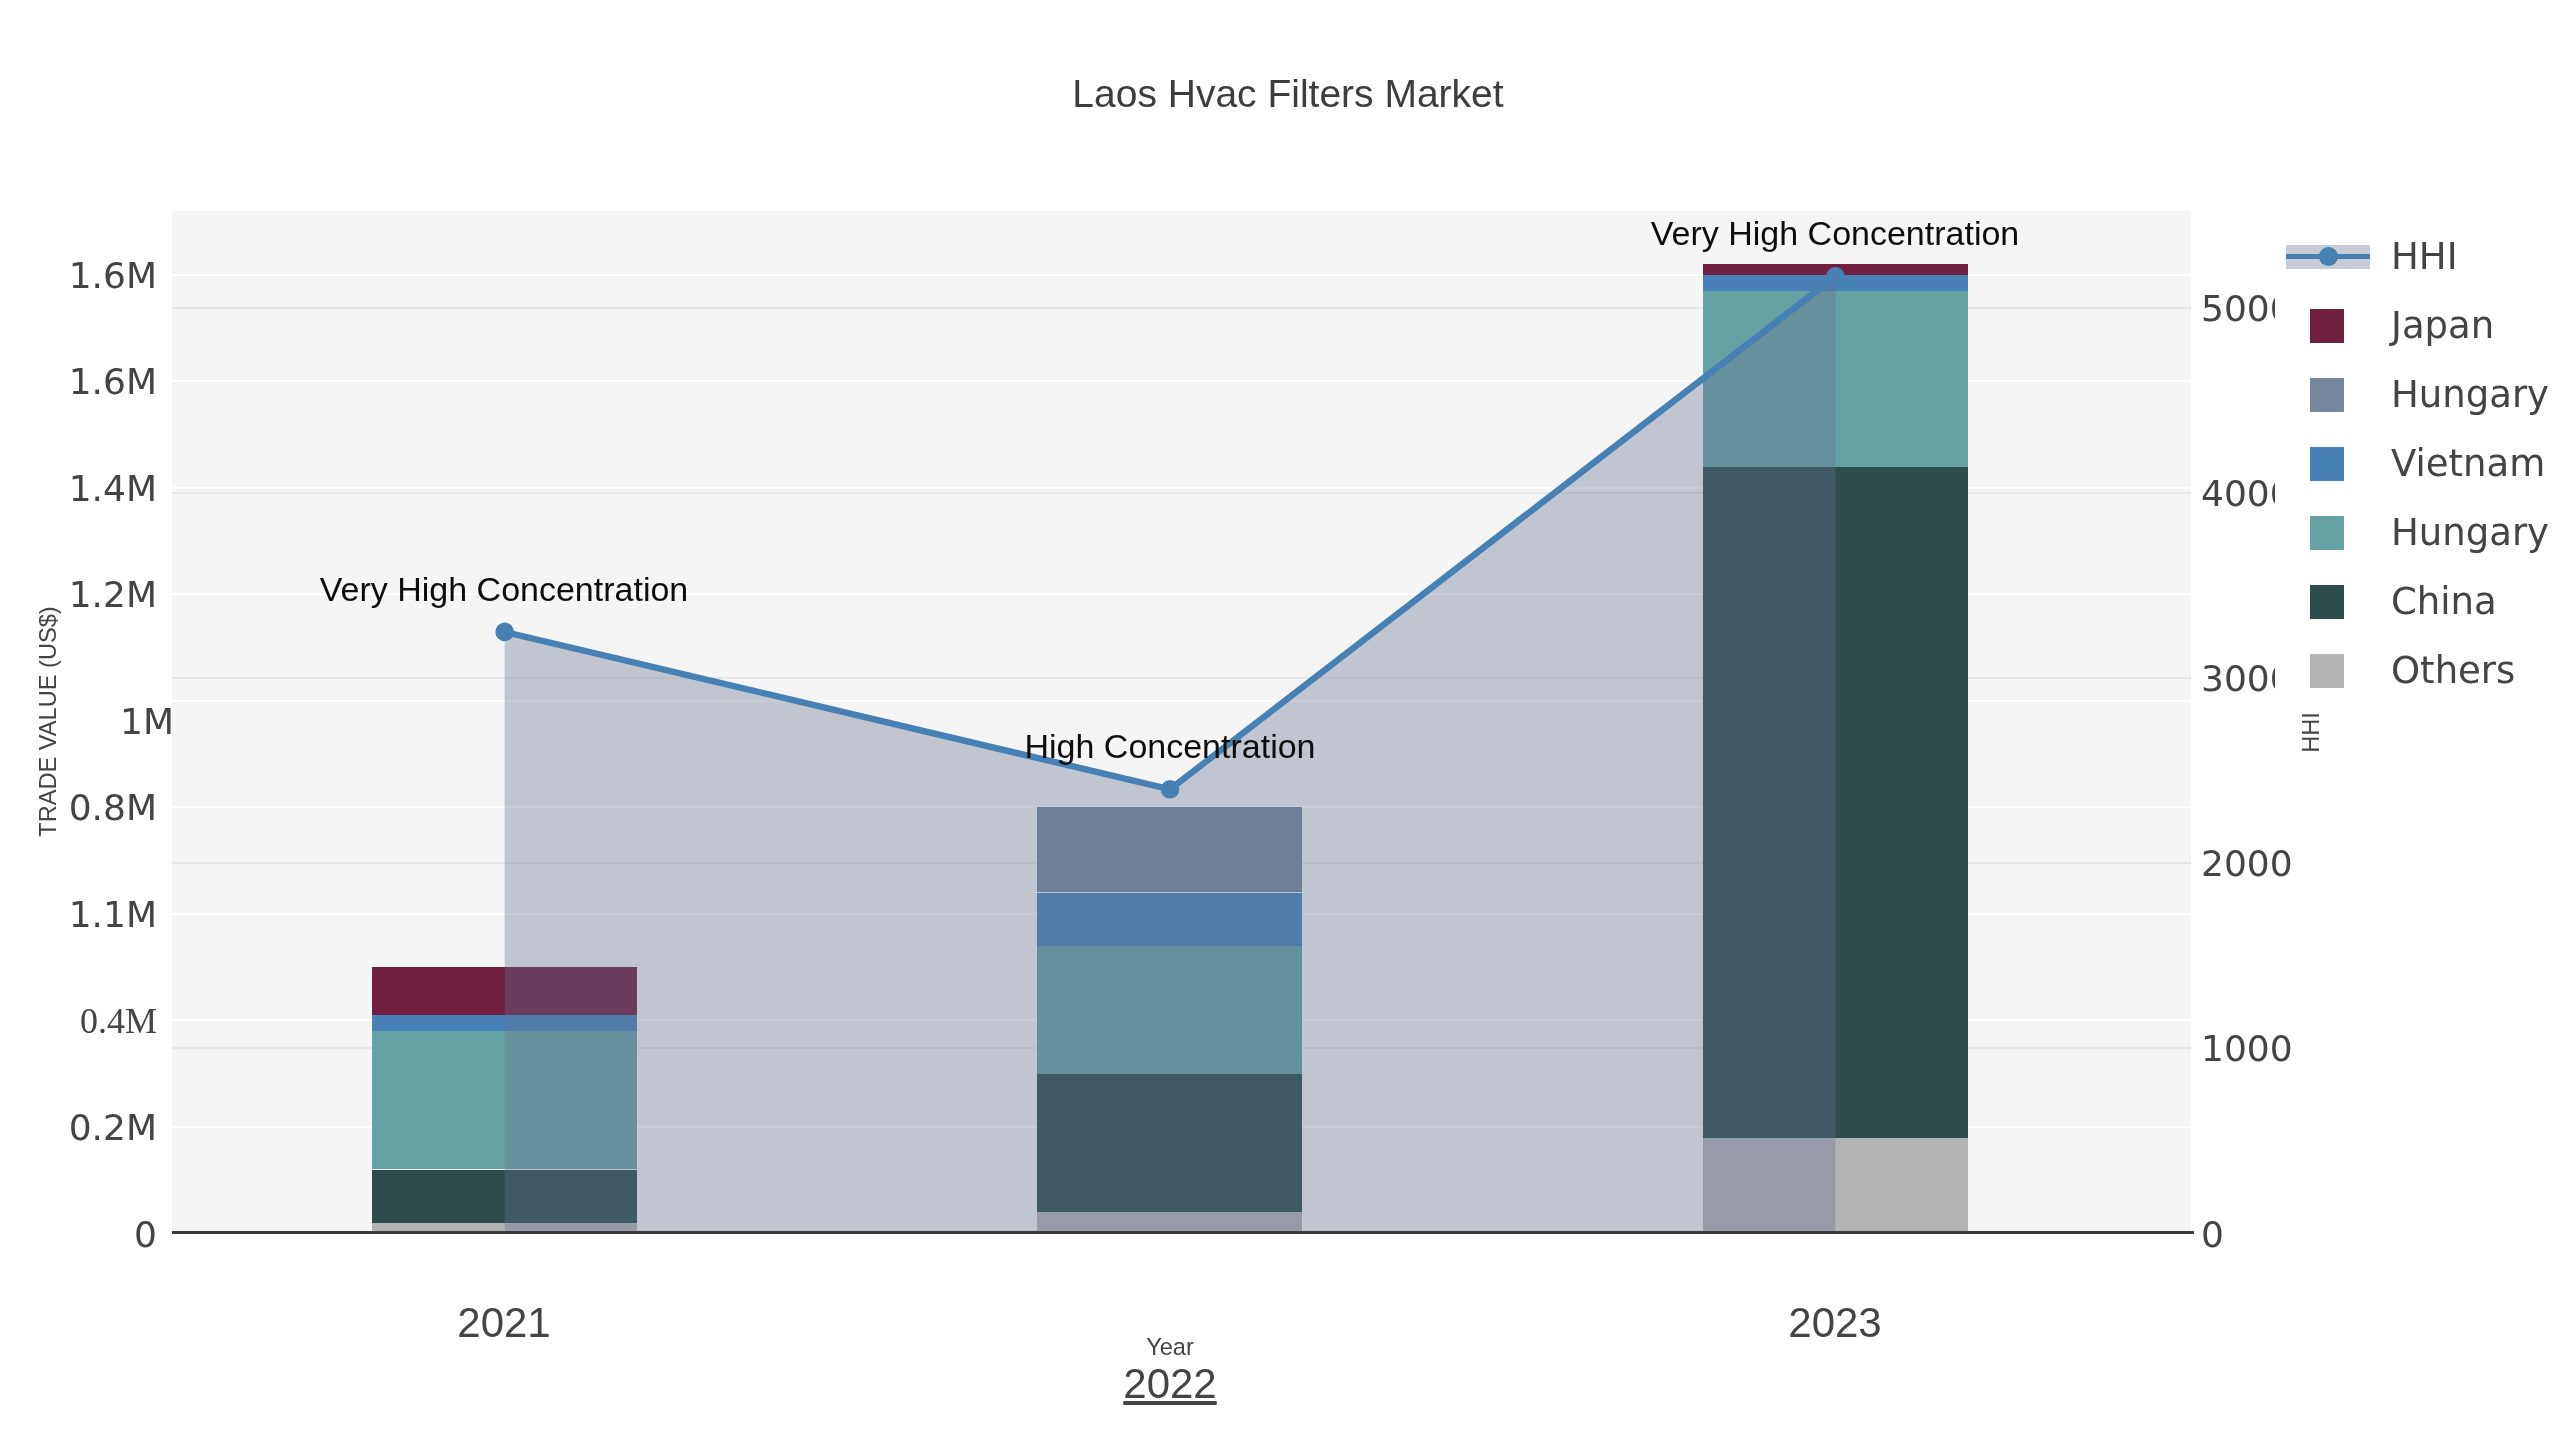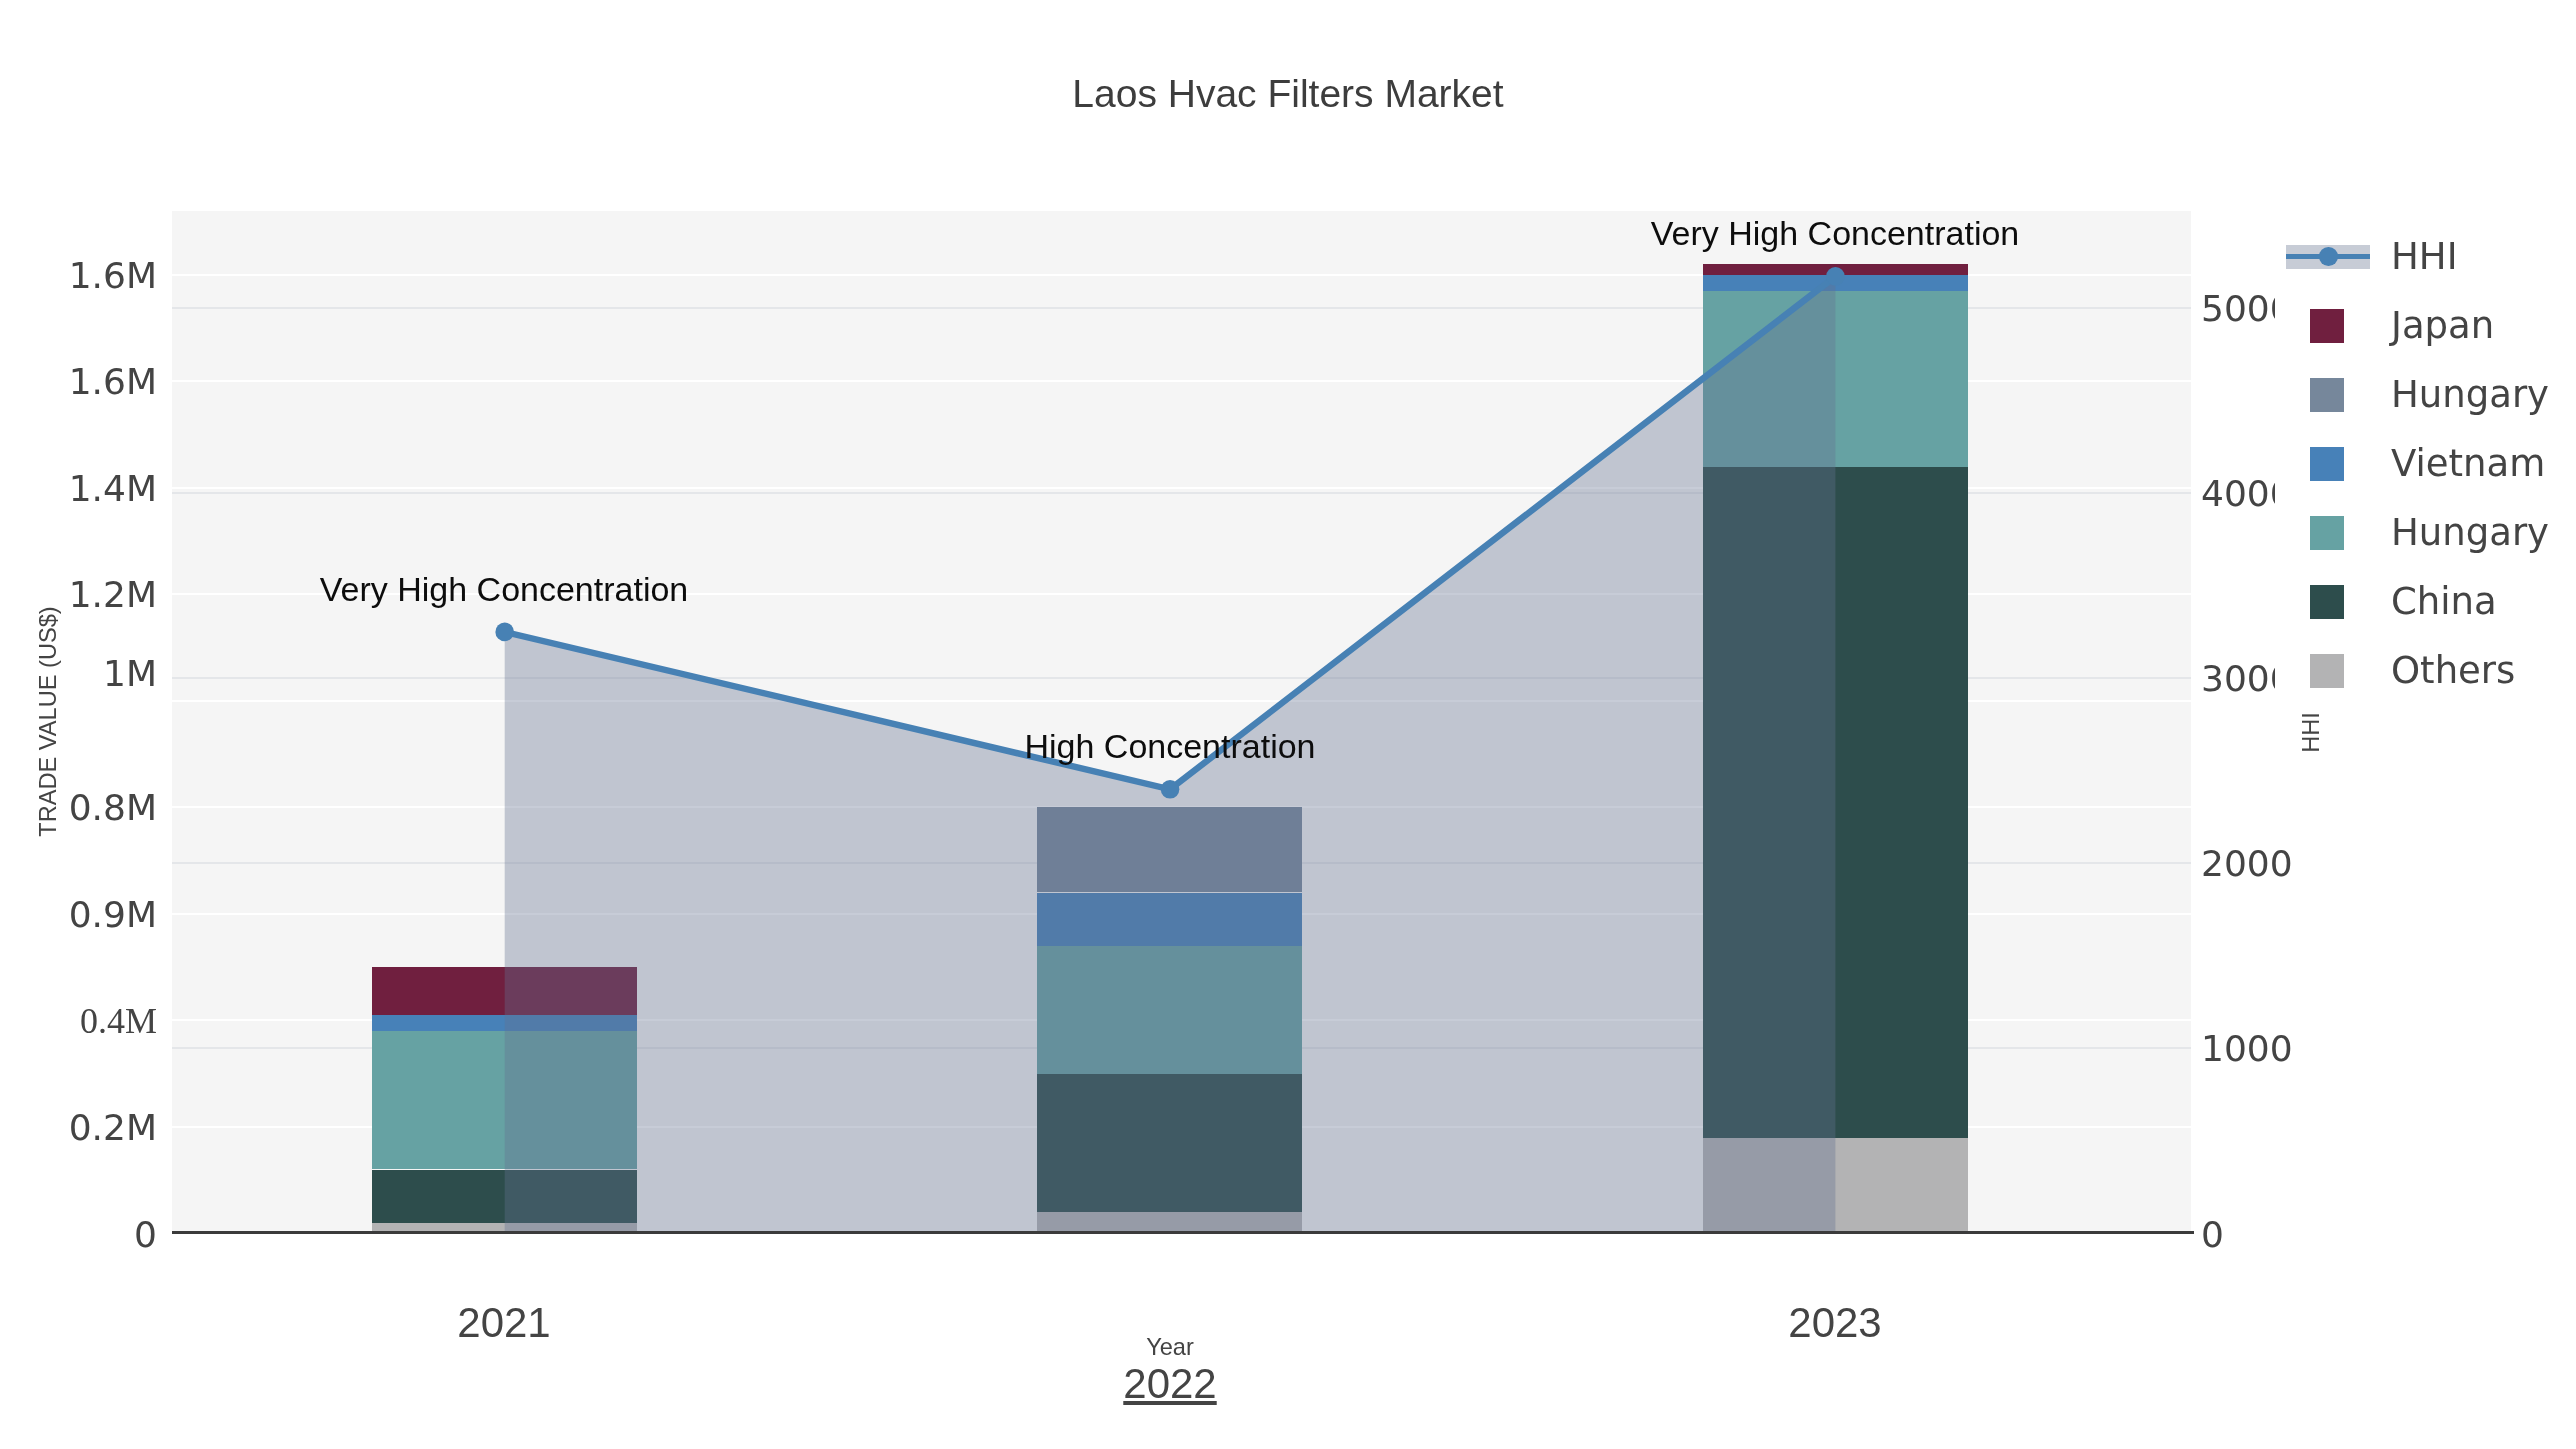--- a/index.html
+++ b/index.html
@@ -78,23 +78,23 @@
       <circle cx="2325" cy="91.00400000000013" r="13" fill="#4781b4"></circle>
     </svg>
   <div id="axis-line" class="abs"></div>
 
   <div class="title" style="top:72px;">Laos Hvac Filters Market</div>
 
   <div id="ytick-left-layer">
       <div class="ytickL" style="top: 1234px;">0</div>
       <div class="ytickL" style="top: 1127px;">0.2M</div>
       <div class="ytickL" style="top: 1021px; font-family: Liberation Serif, serif;">0.4M</div>
-      <div class="ytickL" style="top: 914px;">0.9M</div>
+      <div class="ytickL" style="top: 914px;">1.1M</div>
       <div class="ytickL" style="top: 807px;">0.8M</div>
-      <div class="ytickL" style="top: 673px;">1M</div>
+      <div class="ytickL" style="top: 721px; margin-left: 17px;">1M</div>
       <div class="ytickL" style="top: 594px;">1.2M</div>
       <div class="ytickL" style="top: 488px;">1.4M</div>
       <div class="ytickL" style="top: 381px;">1.6M</div>
       <div class="ytickL" style="top: 275px;">1.6M</div>
     </div>
   <div id="ytick-right-layer">
       <div class="ytickR" style="top: 1234px;">0</div>
       <div class="ytickR" style="top: 1048px;">1000</div>
       <div class="ytickR" style="top: 863px;">2000</div>
       <div class="ytickR" style="top: 678px;">3000</div>

